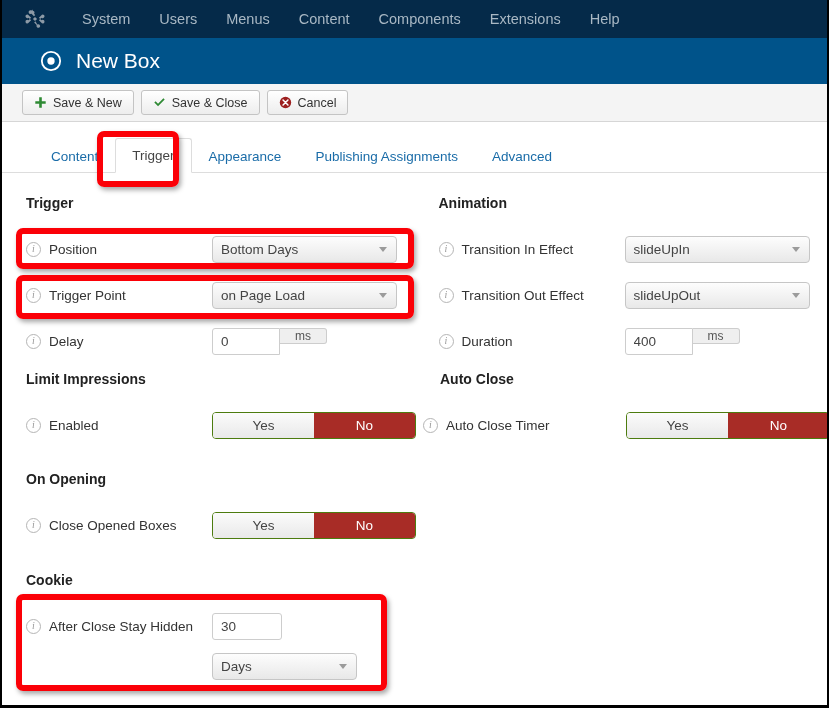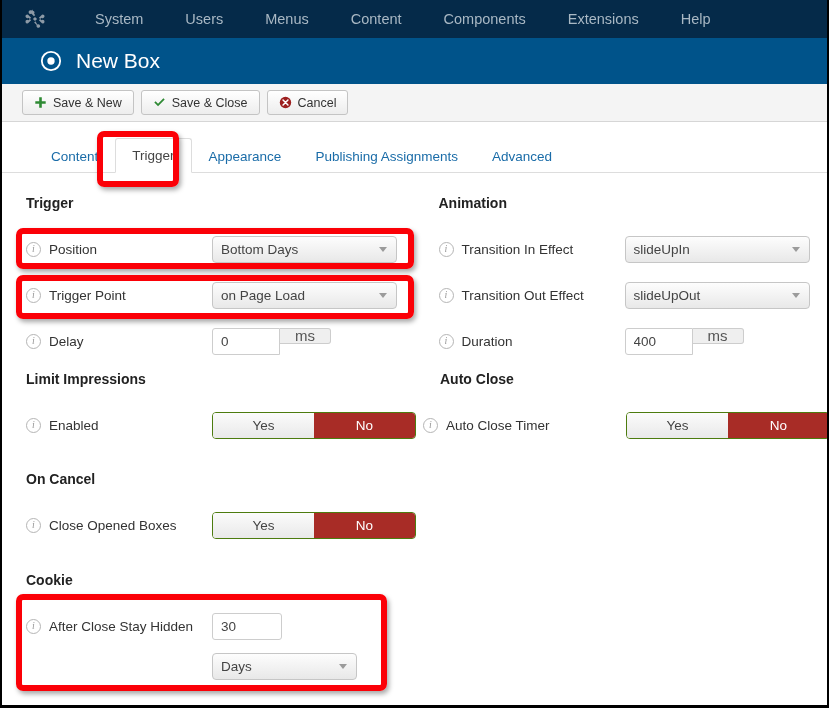--- a/index.html
+++ b/index.html
@@ -16,21 +16,21 @@
     border-bottom: 3px solid #000;
   }
 
   
   .admin-nav {
     height: 38px;
     background: #052a49;
     display: flex;
     align-items: center;
     padding-left: 22px;
-    gap: 16px;
+    gap: 3px;
   }
   .joomla-logo {
     width: 22px;
     height: 22px;
     margin-right: 20px;
     display: flex;
     align-items: center;
     justify-content: center;
   }
   .nav-item {
@@ -211,21 +211,21 @@
     font-family: "Liberation Sans", sans-serif;
     outline: none;
   }
   .addon {
     height: 16px;
     min-width: 33px;
     border: 1px solid #cdcdcd;
     border-left: none;
     border-radius: 0 3px 3px 0;
     background: #efefef;
-    font-size: 15px;
+    font-size: 12px;
     color: #555;
     display: flex; align-items: center; justify-content: center;
     padding: 0 15px;
   }
   .txt.solo { border-radius: 3px; width: 70px; }
 
   
   .toggle {
     display: flex;
     width: 220px;
@@ -427,21 +427,21 @@
         <div class="toggle">
           <div class="opt off">Yes</div>
           <div class="opt on">No</div>
         </div>
       </div>
     </div>
   </div>
 
   <div class="row2" style="margin-top:16px;">
     <div class="col">
-      <div class="section-title">On Cancel</div>
+      <div class="section-title">On Opening</div>
       <div class="field">
         <div class="fld-label">
           <span class="info-i">i</span>
           <span>Close Opened Boxes</span>
         </div>
         <div class="toggle">
           <div class="opt off">Yes</div>
           <div class="opt on">No</div>
         </div>
       </div>

